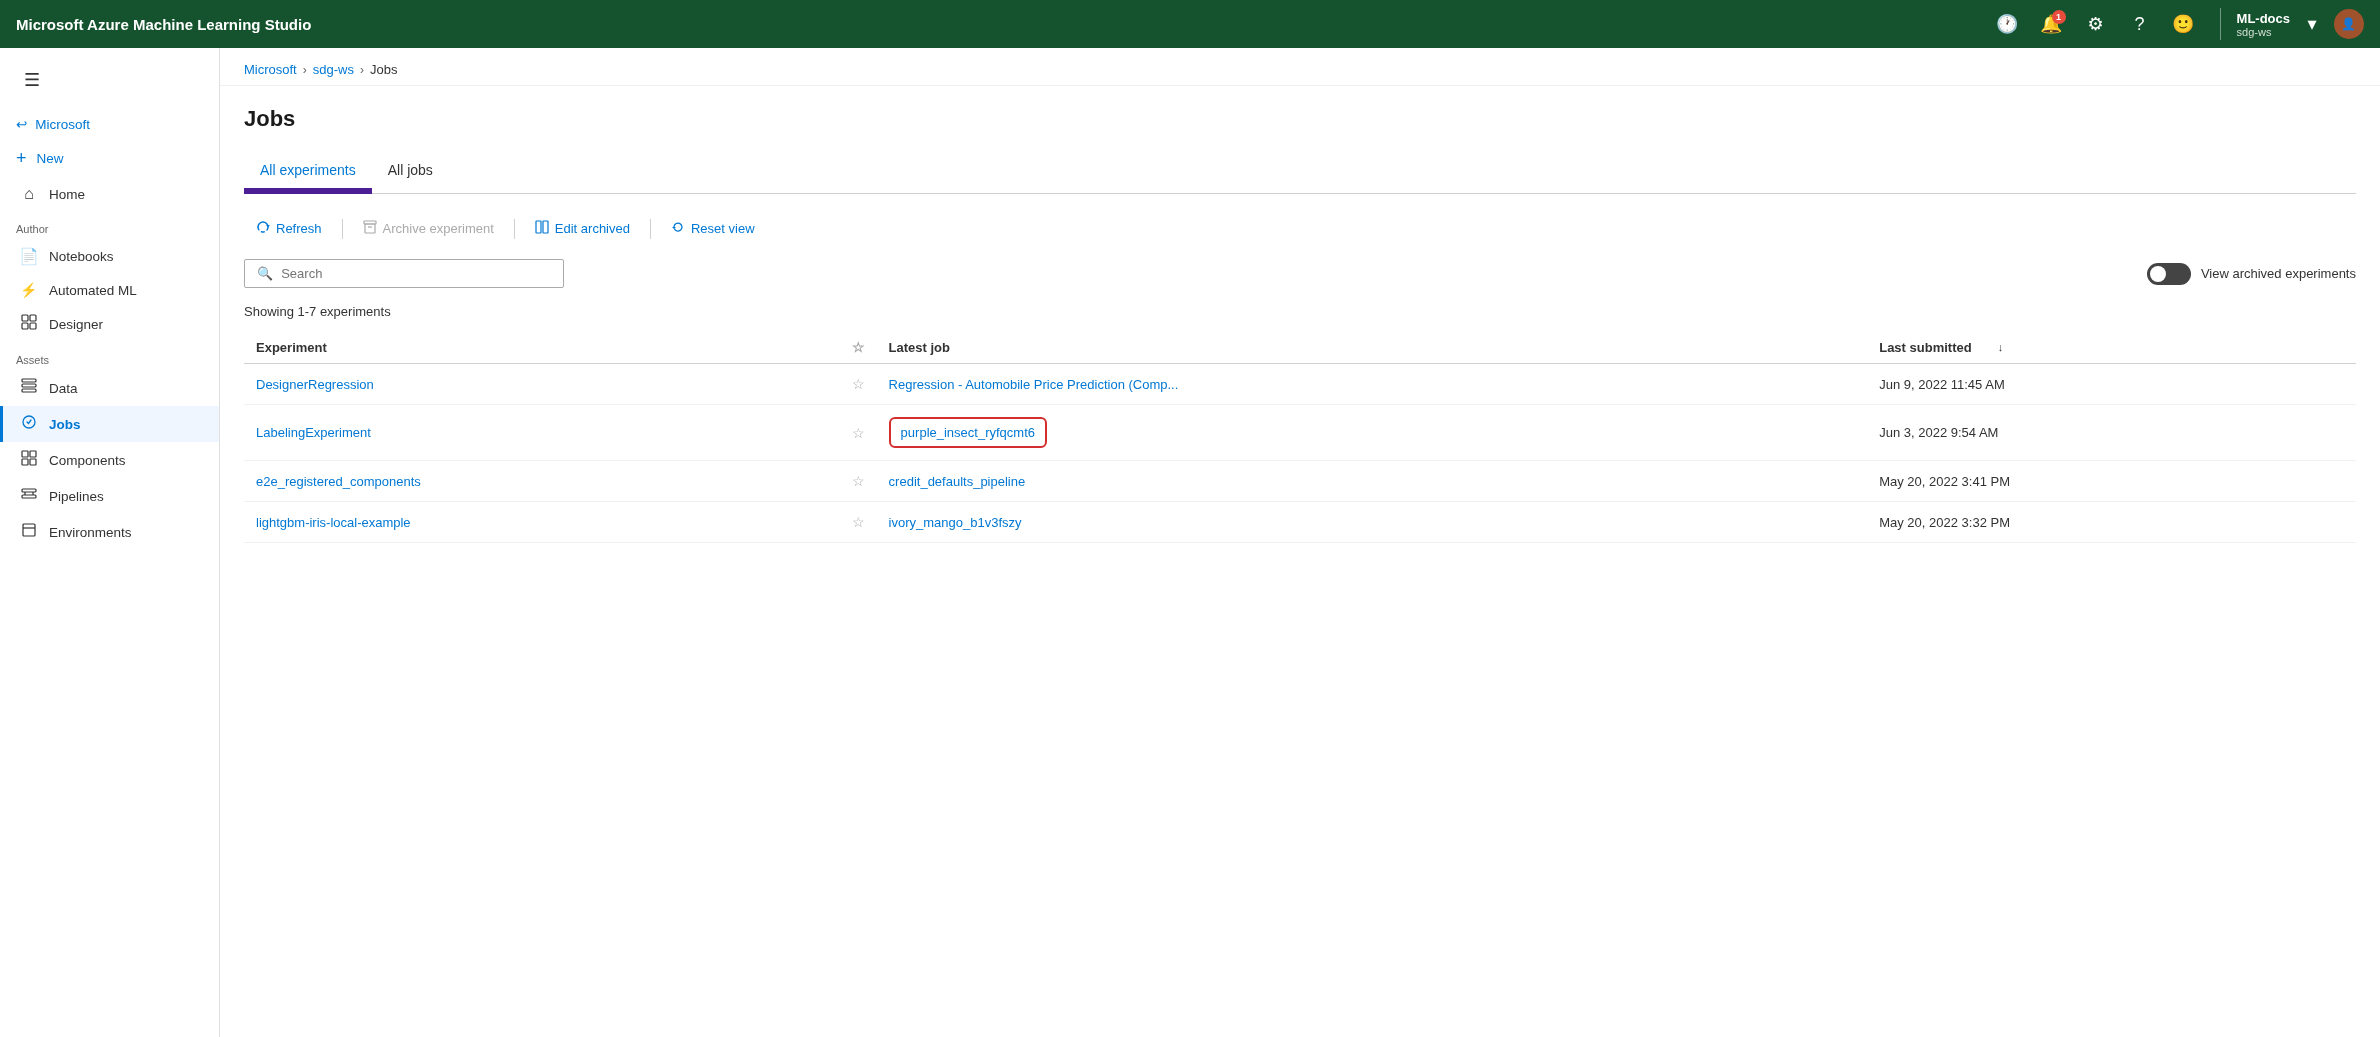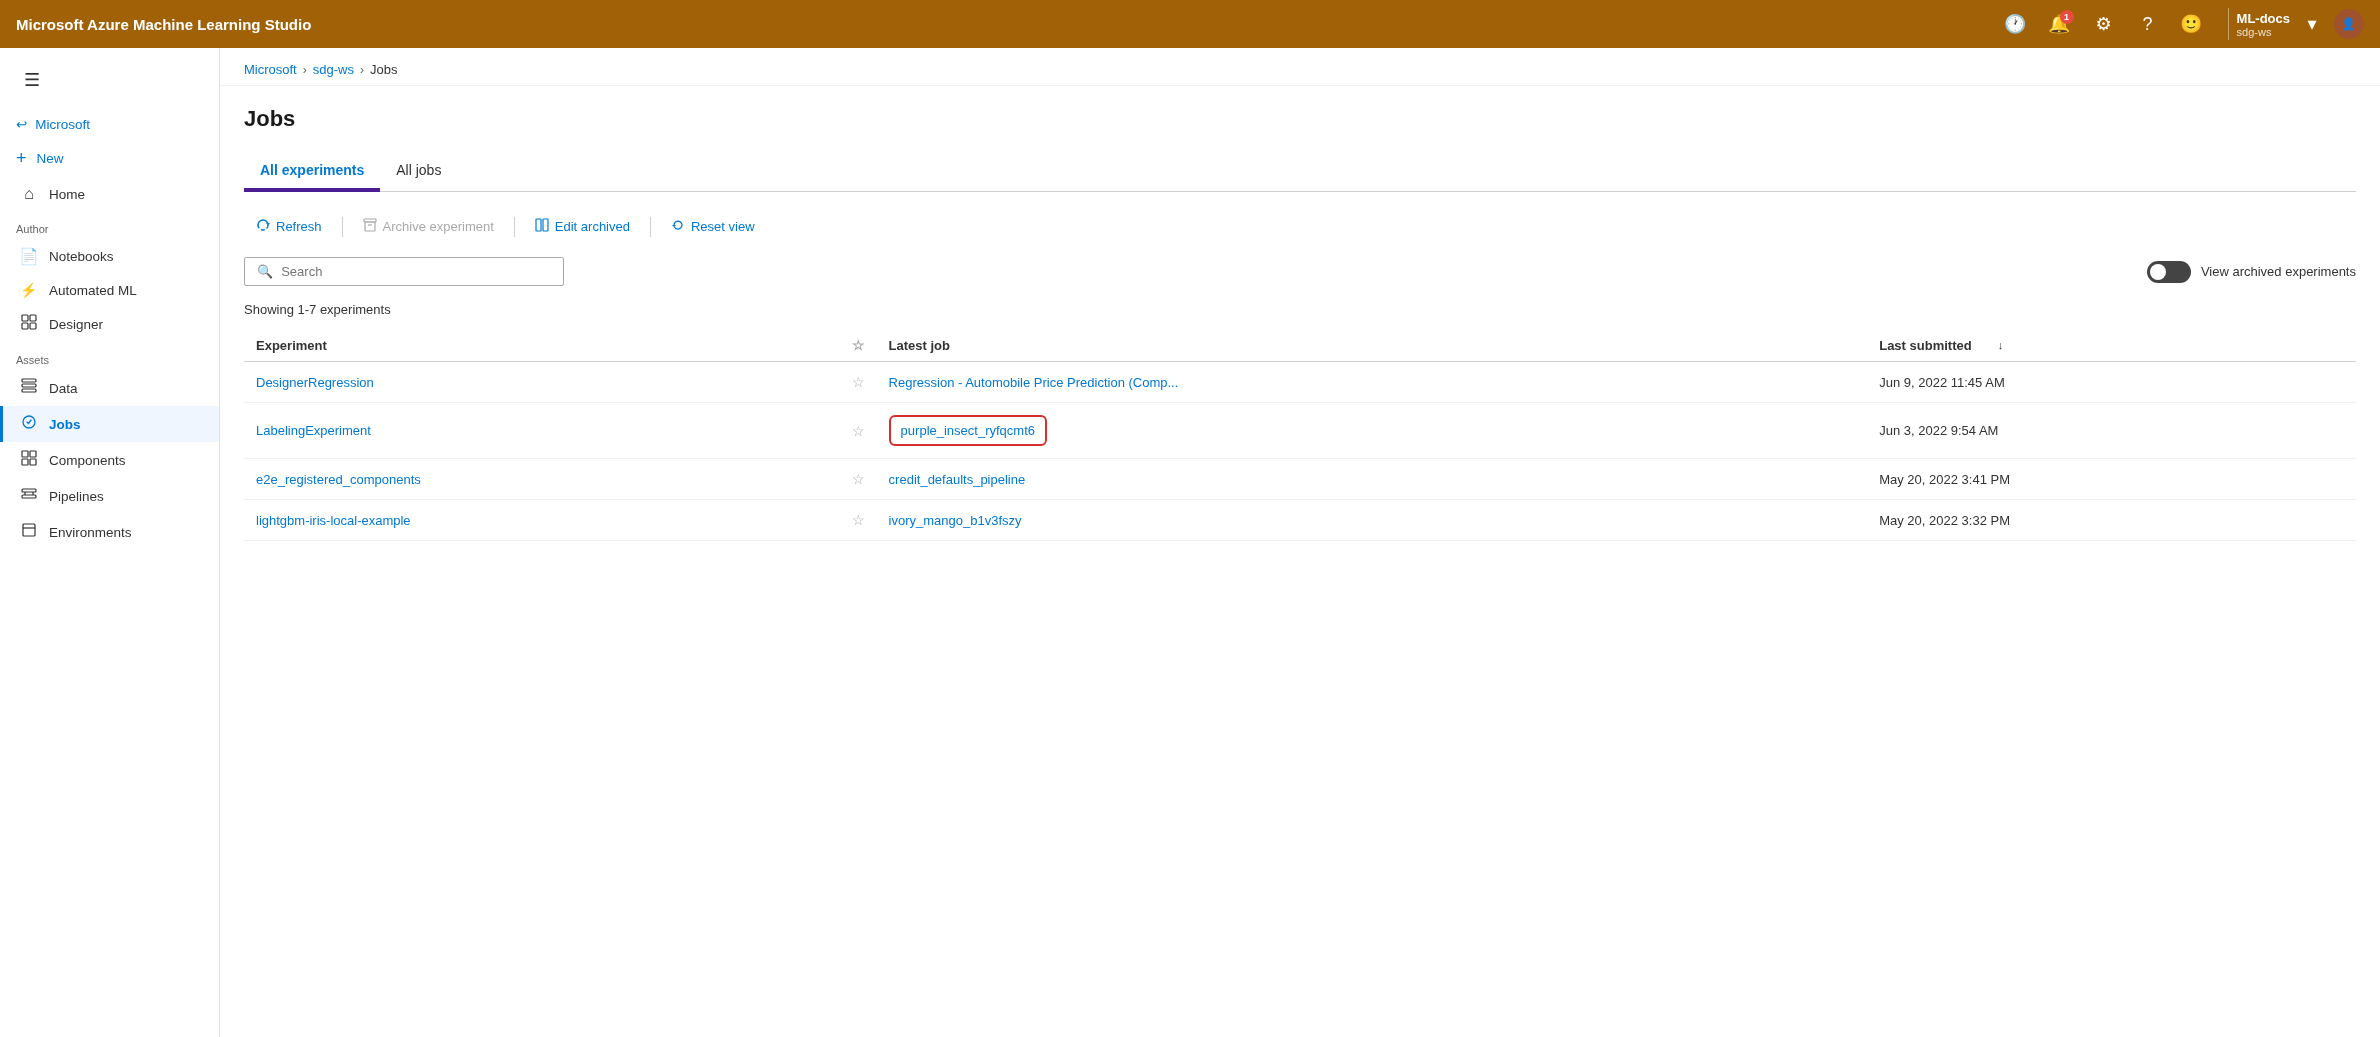--- a/index.html
+++ b/index.html
@@ -1,20 +1,20 @@
 <!DOCTYPE html>
 <html><head>
   <meta charset="utf-8">
   <style>
     * { box-sizing: border-box; margin: 0; padding: 0; }
     body { font-family: 'Segoe UI', Arial, sans-serif; font-size: 14px; background: #fff; display: flex; flex-direction: column; height: 100vh; overflow: hidden; }
 
     
     .top-header {
-      background: #a16207;
+      background: #14532d;
       color: #fff;
       display: flex;
       align-items: center;
       height: 48px;
       padding: 0 16px;
       flex-shrink: 0;
     }
     .top-header-title {
       font-size: 15px;
       font-weight: 600;
@@ -52,21 +52,21 @@
       display: flex;
       align-items: center;
       justify-content: center;
       font-weight: 700;
     }
     .workspace-section {
       display: flex;
       align-items: center;
       gap: 6px;
       margin-left: 8px;
-      padding-left: 8px;
+      padding-left: 16px;
       border-left: 1px solid rgba(255,255,255,0.4);
     }
     .workspace-name { font-size: 13px; font-weight: 600; }
     .workspace-sub { font-size: 11px; opacity: 0.8; }
     .workspace-info { display: flex; flex-direction: column; }
     .avatar-circle {
       width: 30px;
       height: 30px;
       border-radius: 50%;
       background: #a0522d;
@@ -196,22 +196,22 @@
     .tab {
       padding: 10px 16px;
       cursor: pointer;
       font-size: 14px;
       color: #333;
       border-bottom: 2px solid transparent;
       margin-bottom: -1px;
     }
     .tab.active {
       color: #0078d4;
-      border-bottom: 4px solid #4c1d95;
-      font-weight: 700;
+      border-bottom: 6px solid #4c1d95;
+      font-weight: 400;
     }
 
     
     .toolbar {
       display: flex;
       align-items: center;
       gap: 4px;
       margin-bottom: 16px;
       flex-wrap: wrap;
     }

